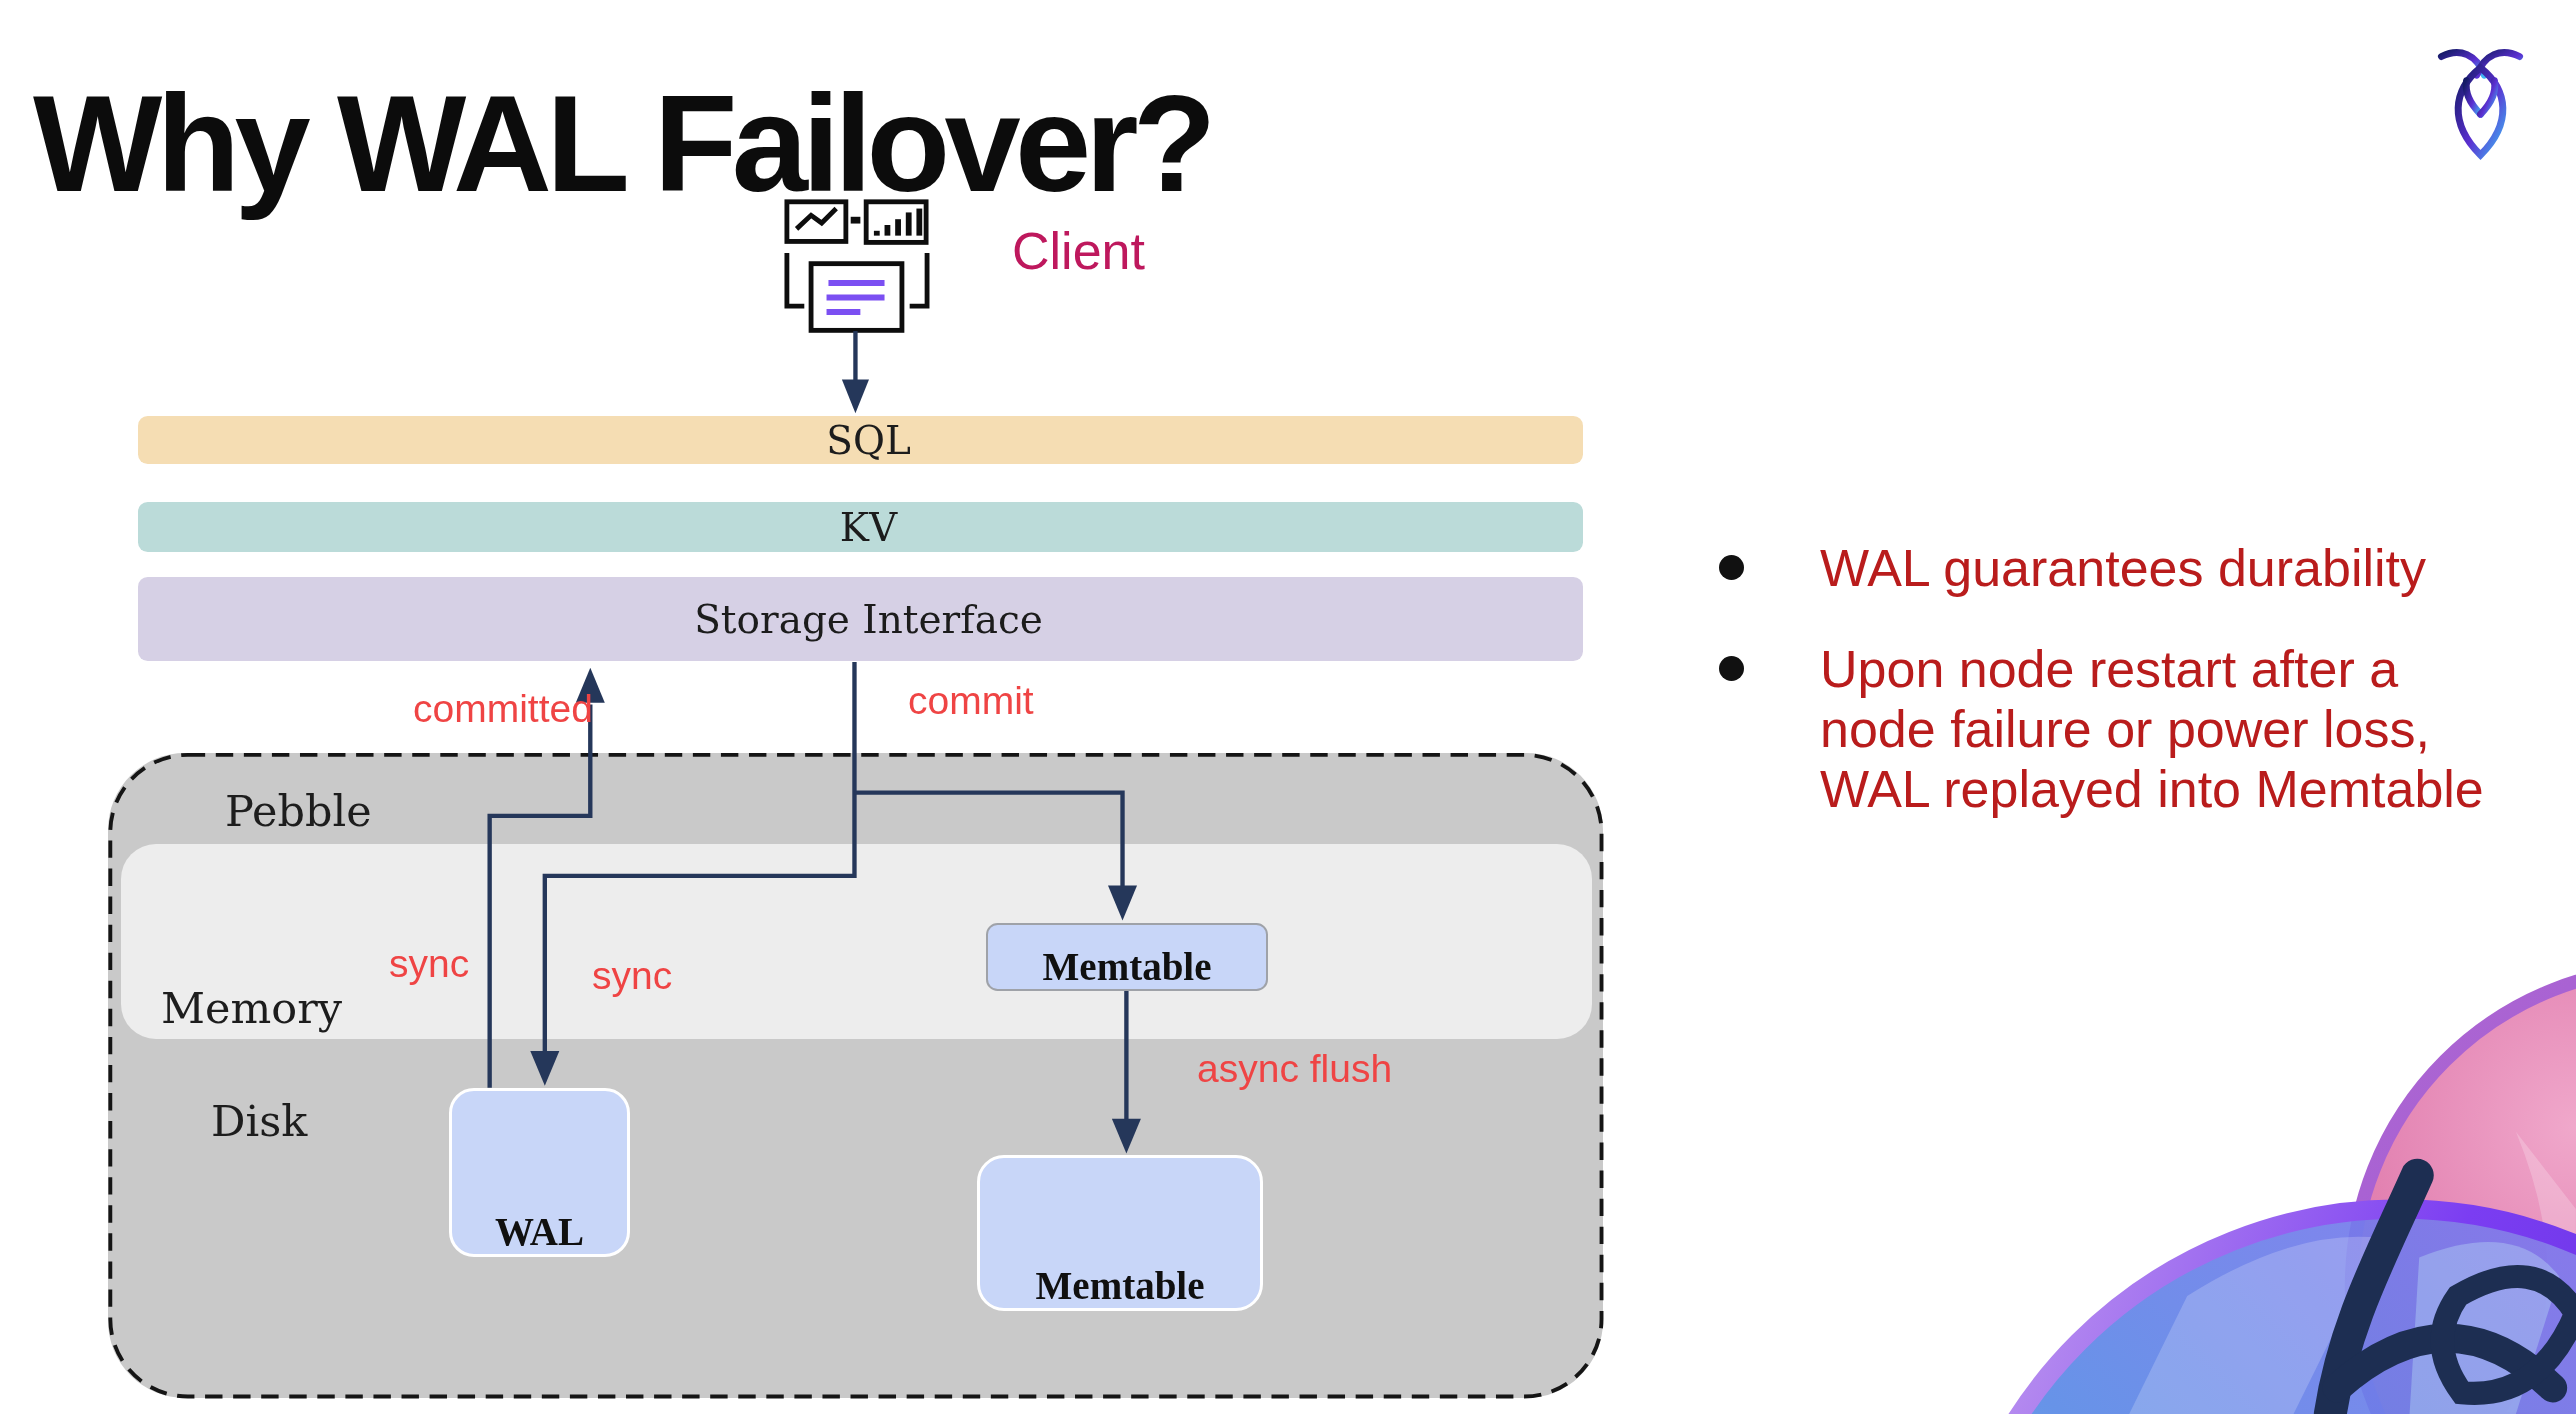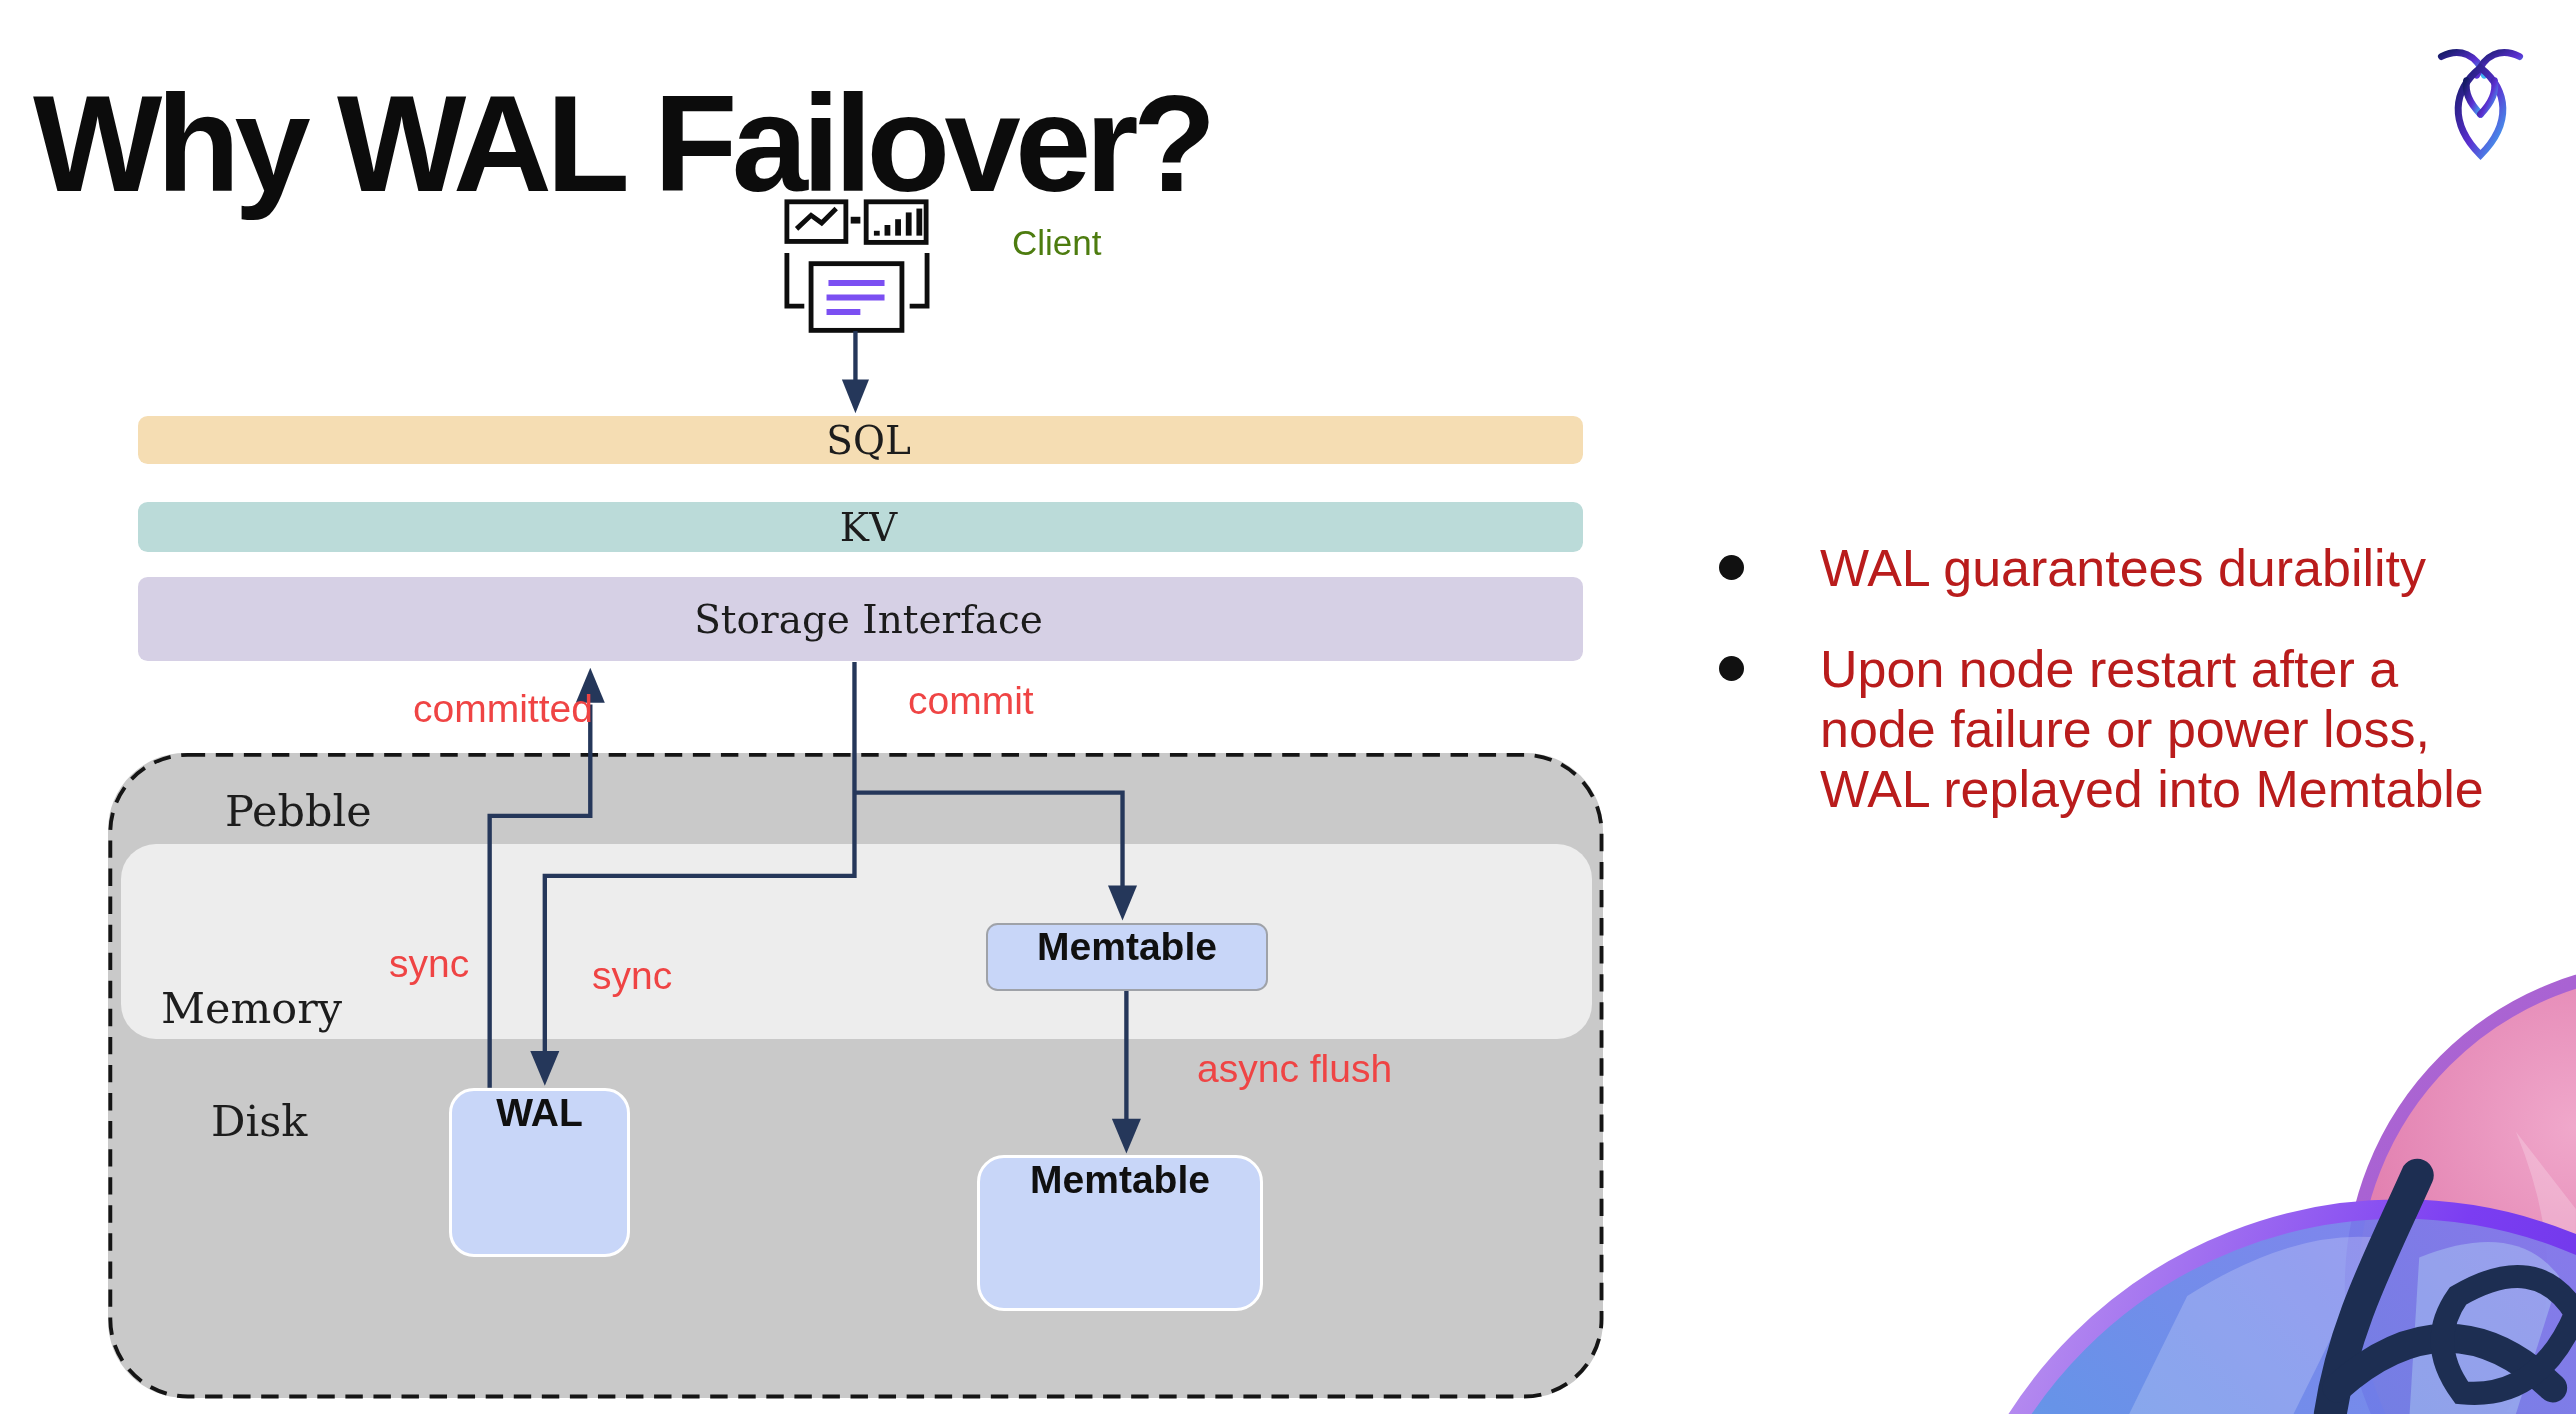--- a/index.html
+++ b/index.html
@@ -7,42 +7,42 @@
     position:relative;width:2576px;height:1415px;background:#ffffff;
     overflow:hidden;font-family:"Liberation Sans",sans-serif;
   }
   .abs{position:absolute;}
   
   .title{
     left:33px;top:75px;font-size:137px;font-weight:800;letter-spacing:-5.8px;
     color:#0c0c0c;line-height:1;white-space:nowrap;
   }
   
-  .client-label{left:1012px;top:225px;font-size:35px;color:#4d7c0f;line-height:1;}
+  .client-label{left:1012px;top:225px;font-size:52px;color:#be185d;line-height:1;}
   
   .bar{
     left:138px;width:1429px;border-radius:9.7px;display:flex;align-items:center;justify-content:center;
     font-family:"DejaVu Serif","Liberation Serif",serif;font-size:39px;color:#1c1c1c;padding-left:16px;
   }
   .bar-sql{top:416px;height:48px;background:#f5ddb3;}
   .bar-kv{top:502px;height:50px;background:#bbdbd9;}
   .bar-storage{top:577px;height:84px;background:#d6d0e5;}
   
   .pebble-box{left:108px;top:753px;width:1495px;height:645px;border-radius:77px;background:#c9c9c9;}
   .memory-box{left:121px;top:844px;width:1471px;height:195px;border-radius:35px;background:#ededed;}
   .serif-label{
     font-family:"DejaVu Serif","Liberation Serif",serif;font-size:43px;color:#1d1d1d;line-height:1;
   }
   .pebble-label{left:225px;top:790px;}
   .memory-label{left:161px;top:987px;}
   .disk-label{left:211px;top:1100px;}
   
   .node{
-    background:#c8d6f8;display:flex;align-items:flex-start;justify-content:center;
-    font-family:Liberation Sans, sans-serif;font-weight:bold;font-size:39px;color:#101010;
+    background:#c8d6f8;display:flex;align-items:flex-end;justify-content:center;
+    font-family:Liberation Serif, serif;font-weight:bold;font-size:39px;color:#101010;
     box-sizing:border-box;
   }
   .node-wal{left:449px;top:1088px;width:181px;height:169px;border:3.9px solid #ffffff;border-radius:25px;}
   .node-memtable{left:986px;top:923px;width:282px;height:68px;border:2.9px solid #9fa2a8;border-radius:11.6px;}
   .node-sstable{left:977px;top:1155px;width:286px;height:156px;border:3.9px solid #ffffff;border-radius:27px;}
   
   .edge-label{font-size:39px;color:#ef4444;line-height:1;}
   .lbl-committed{left:413px;top:689px;}
   .lbl-commit{left:908px;top:681px;}
   .lbl-sync1{left:389px;top:944px;}

